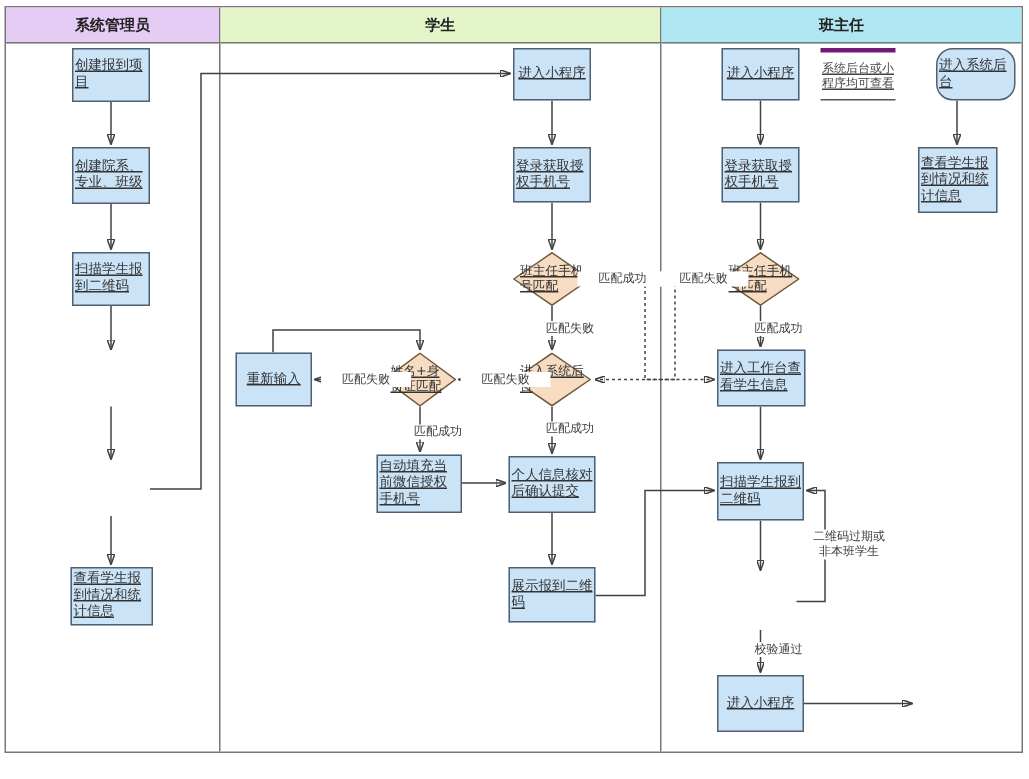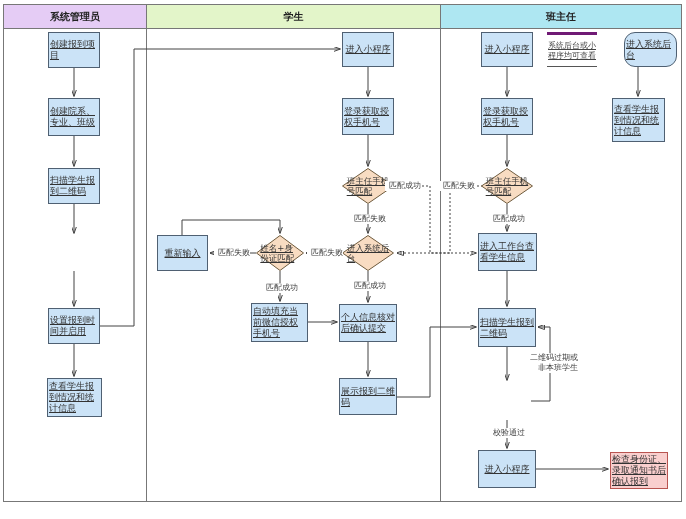--- a/index.html
+++ b/index.html
@@ -29,21 +29,21 @@
   .node{position:absolute;box-sizing:border-box;display:flex;align-items:center;justify-content:center;
     text-align:left;font-size:9px;line-height:11px;color:#333;z-index:2;padding:1px;text-decoration:underline;}
   .box{background:var(--process-fill);border:1px solid var(--process-border);}
   .terminal{background:var(--terminal-fill);border:1px solid var(--terminal-border);}
   .diamond{background:transparent;border:none;padding:0;}
   .diamond svg{position:absolute;left:0;top:0;width:100%;height:100%;}
   .diamond polygon{fill:var(--decision-fill);stroke:var(--decision-border);vector-effect:non-scaling-stroke;}
   .diamond .lbl{position:relative;z-index:1;font-size:8.5px;line-height:10px;width:82%;}
   .note{background:transparent;border-top:3px solid #701a75;border-bottom:1px solid #555;font-size:8px;line-height:10px;color:#444;}
 
-  .elabel{position:absolute;z-index:3;background:#fff;font-size:8px;line-height:10px;color:#3c3c3c;text-align:right;padding:0 0;}
+  .elabel{position:absolute;z-index:3;background:#fff;font-size:8px;line-height:10px;color:#3c3c3c;text-align:center;padding:0 12px;}
 </style>
 </head>
 <body>
 
 <div class="stage">
 
   <div class="frame"></div>
   <div class="lane-header lh1">
       <span>系统管理员</span>
     </div>
@@ -93,23 +93,20 @@
   </svg>
 
   <div class="node box" style="left:48px;top:32px;width:52px;height:36px;">
       <span>创建报到项目</span>
     </div>
   <div class="node box" style="left:48px;top:98px;width:52px;height:38px;">
       <span>创建院系、专业、班级</span>
     </div>
   <div class="node box" style="left:48px;top:168px;width:52px;height:36px;">
       <span>扫描学生报到二维码</span>
-    </div>
-  <div class="node box" style="left:48px;top:308px;width:52px;height:36px;">
-      <span>设置报到时间并启用</span>
     </div>
   <div class="node box" style="left:47px;top:378px;width:55px;height:39px;">
       <span>查看学生报到情况和统计信息</span>
     </div>
 
   <div class="node box" style="left:342px;top:32px;width:52px;height:35px;">
       <span>进入小程序</span>
     </div>
   <div class="node box" style="left:342px;top:98px;width:52px;height:37px;">
       <span>登录获取授权手机号</span>
@@ -168,23 +165,20 @@
   </div>
   <div class="node box" style="left:478px;top:233px;width:59px;height:38px;">
       <span>进入工作台查看学生信息</span>
     </div>
   <div class="node box" style="left:478px;top:308px;width:58px;height:39px;">
       <span>扫描学生报到二维码</span>
     </div>
   <div class="node box" style="left:478px;top:450px;width:58px;height:38px;">
       <span>进入小程序</span>
     </div>
-  <div class="node terminal" style="left:610px;top:452px;width:58px;height:37px;">
-      <span>检查身份证、录取通知书后确认报到</span>
-    </div>
 
   <div class="elabel" style="left:385px;top:181px;width:36px;">匹配成功</div>
   <div class="elabel" style="left:439px;top:181px;width:36px;">匹配失败</div>
   <div class="elabel" style="left:350px;top:214px;width:36px;">匹配失败</div>
   <div class="elabel" style="left:489px;top:214px;width:36px;">匹配成功</div>
   <div class="elabel" style="left:307px;top:248px;width:36px;">匹配失败</div>
   <div class="elabel" style="left:214px;top:248px;width:36px;">匹配失败</div>
   <div class="elabel" style="left:262px;top:283px;width:36px;">匹配成功</div>
   <div class="elabel" style="left:350px;top:281px;width:36px;">匹配成功</div>
   <div class="elabel" style="left:530px;top:353px;width:48px;">二维码过期或非本班学生</div>

